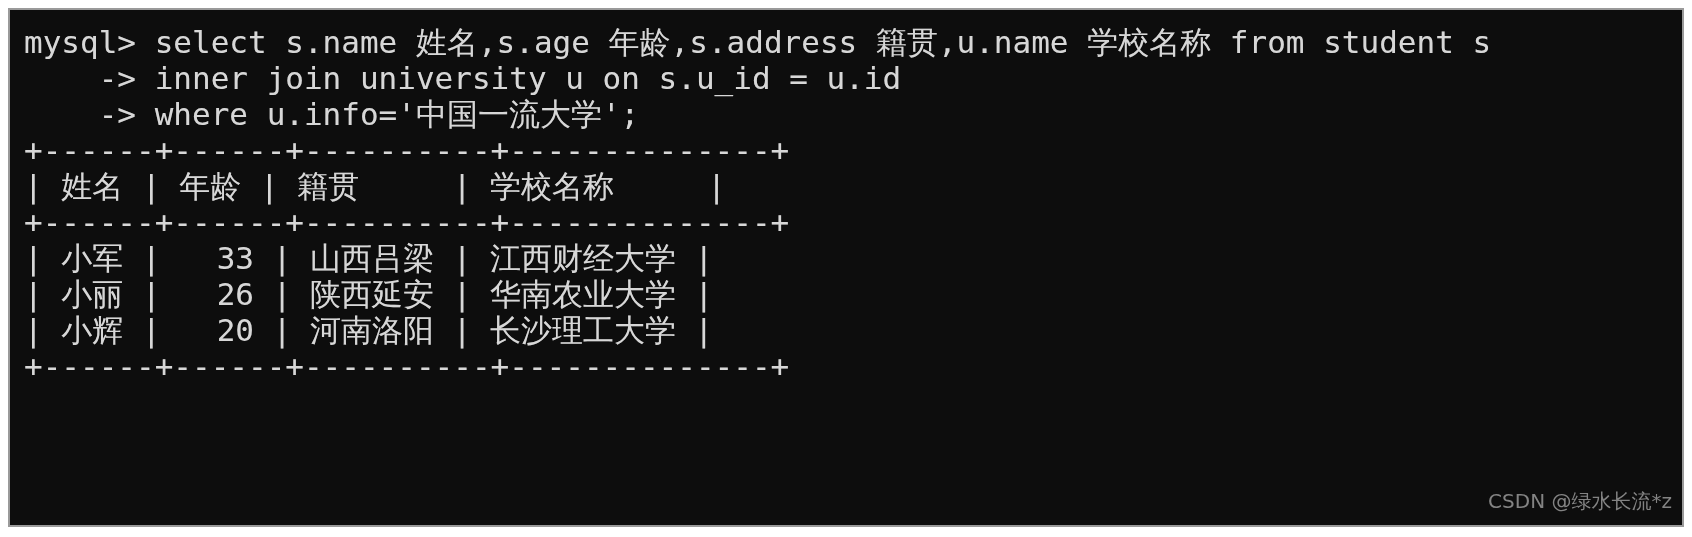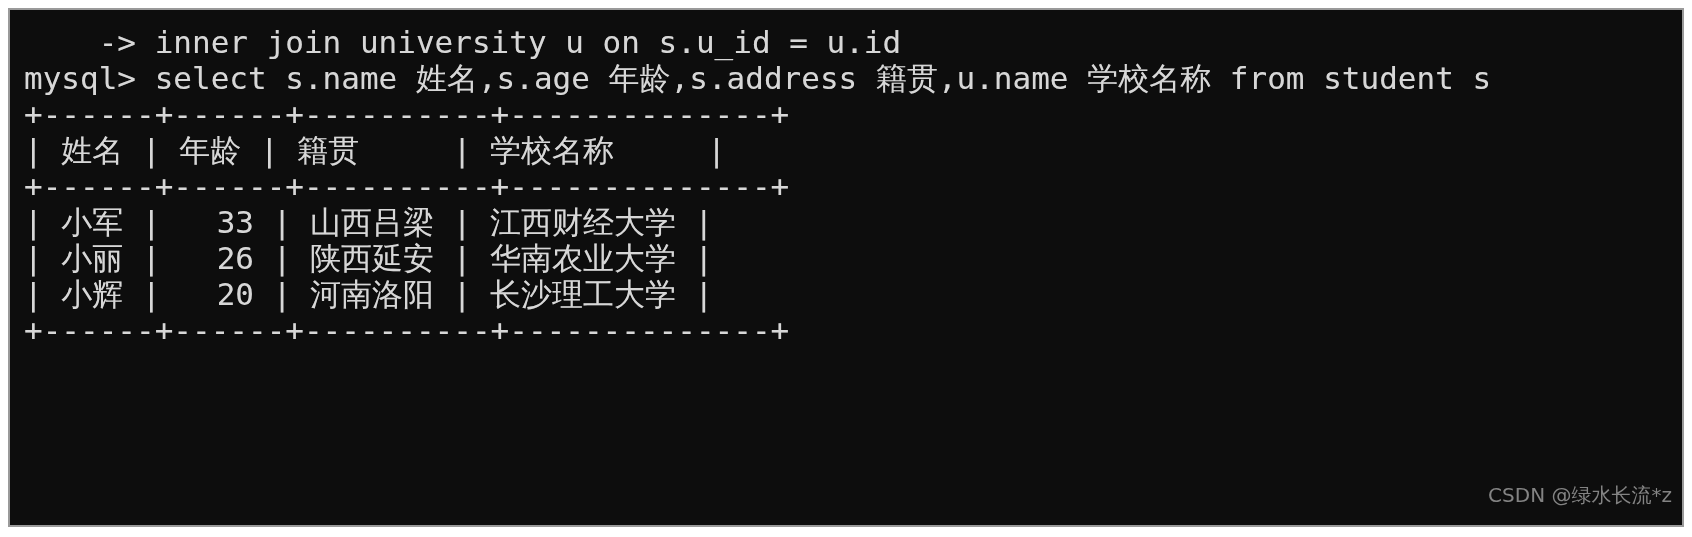--- a/index.html
+++ b/index.html
@@ -49,40 +49,41 @@
     font-size: 31px;
     line-height: 36px;
     white-space: pre;
     letter-spacing: 0px;
     text-shadow: 0 0 0.4px rgba(215,215,215,0.35);
   }
 
   #watermark {
     position: absolute;
     right: 10px;
-    bottom: 18px;
+    bottom: 12px;
     color: #8e8e8e;
     font-family: "DejaVu Sans", "Liberation Sans", sans-serif;
     font-size: 20px;
     line-height: 24px;
     white-space: pre;
     opacity: 0.92;
   }
 </style>
 </head>
 <body>
 
 <div id="page">
   <div id="terminal-frame">
     <div id="terminal-body">
 
+      <div class="term-line">mysql&gt; select s.name 姓名,s.age 年龄,s.address 籍贯,u.name 学校名称 from student s</div>
+
       <div class="term-line">    -&gt; inner join university u on s.u_id = u.id</div>
 
-      <div class="term-line">mysql&gt; select s.name 姓名,s.age 年龄,s.address 籍贯,u.name 学校名称 from student s</div>
-
+      <div class="term-line">    -&gt; where u.info='中国一流大学';</div>
 
       <div class="term-line">+------+------+----------+--------------+</div>
 
       <div class="term-line">| 姓名 | 年龄 | 籍贯     | 学校名称     |</div>
 
       <div class="term-line">+------+------+----------+--------------+</div>
 
 
       <div class="term-line">| 小军 |   33 | 山西吕梁 | 江西财经大学 |</div>
 

